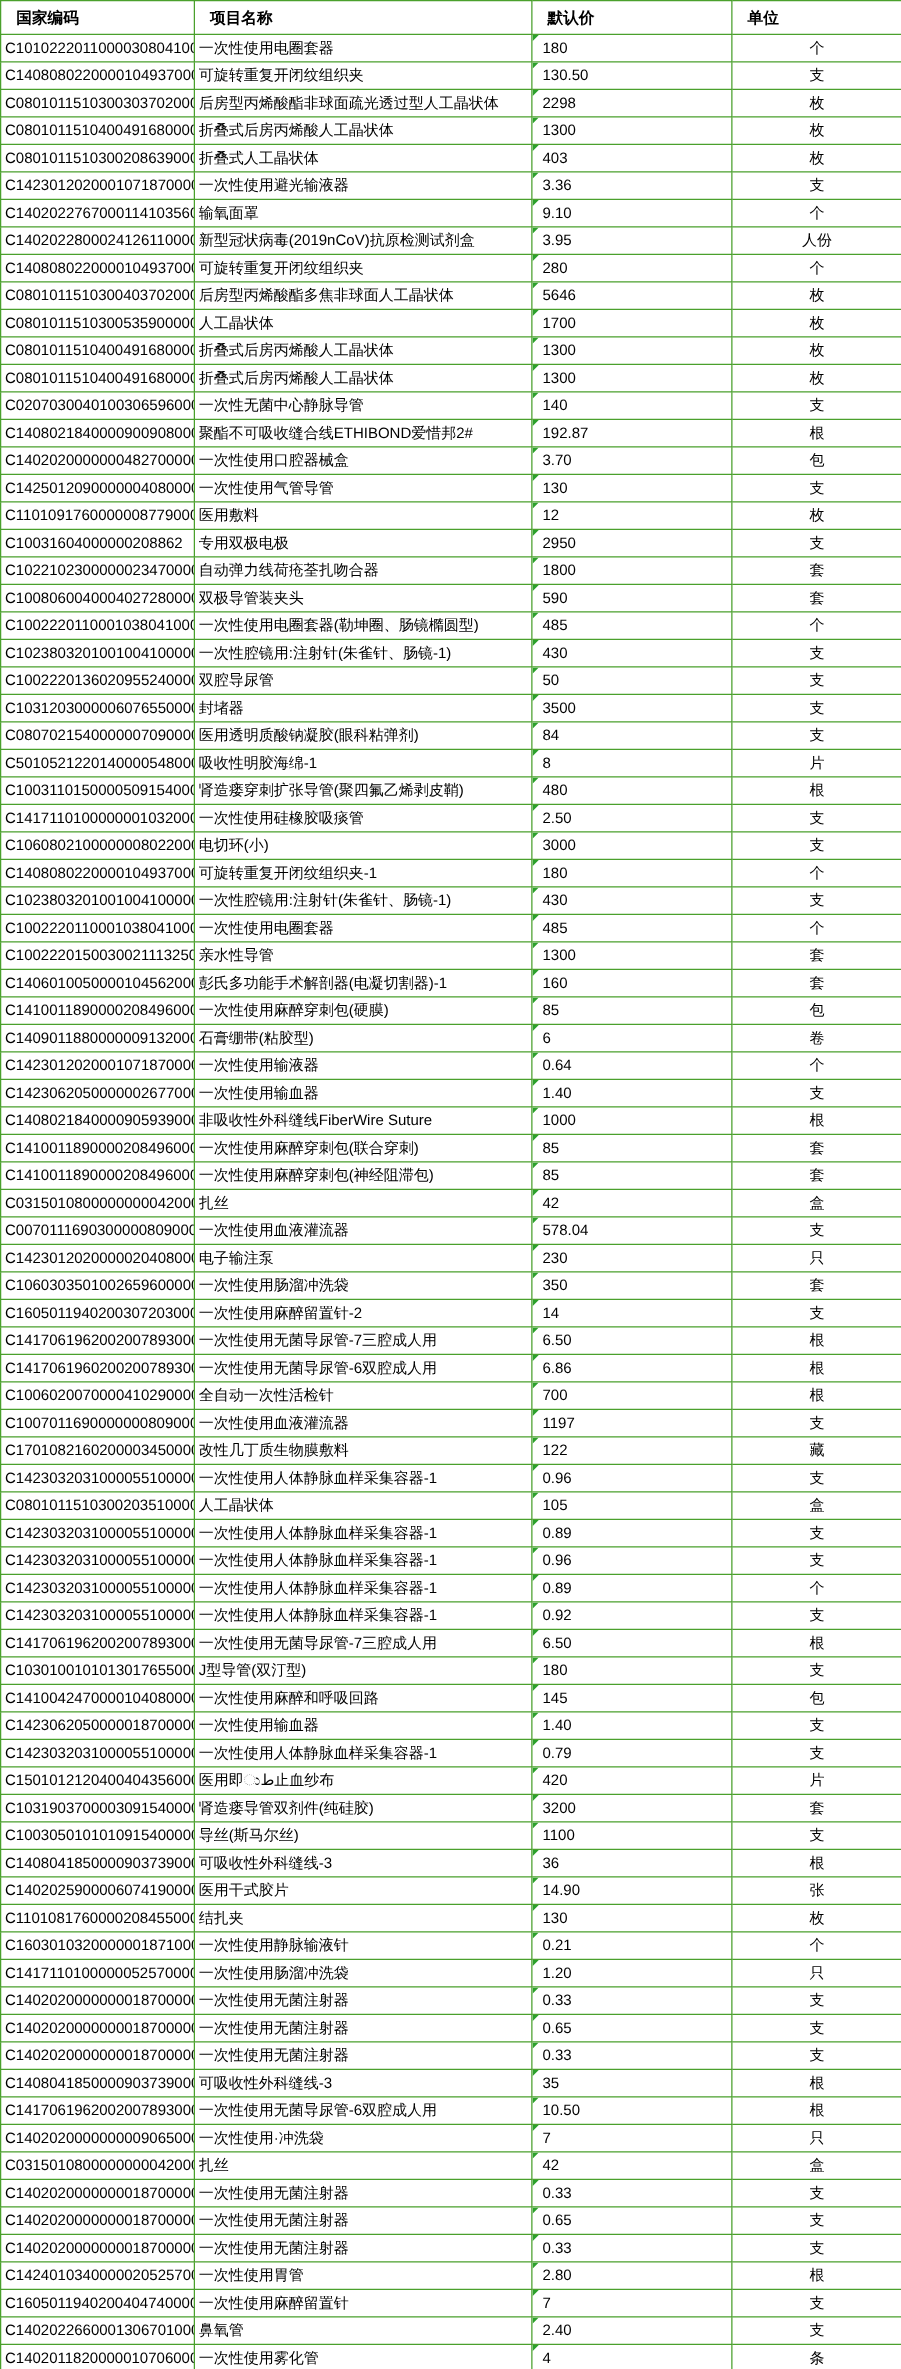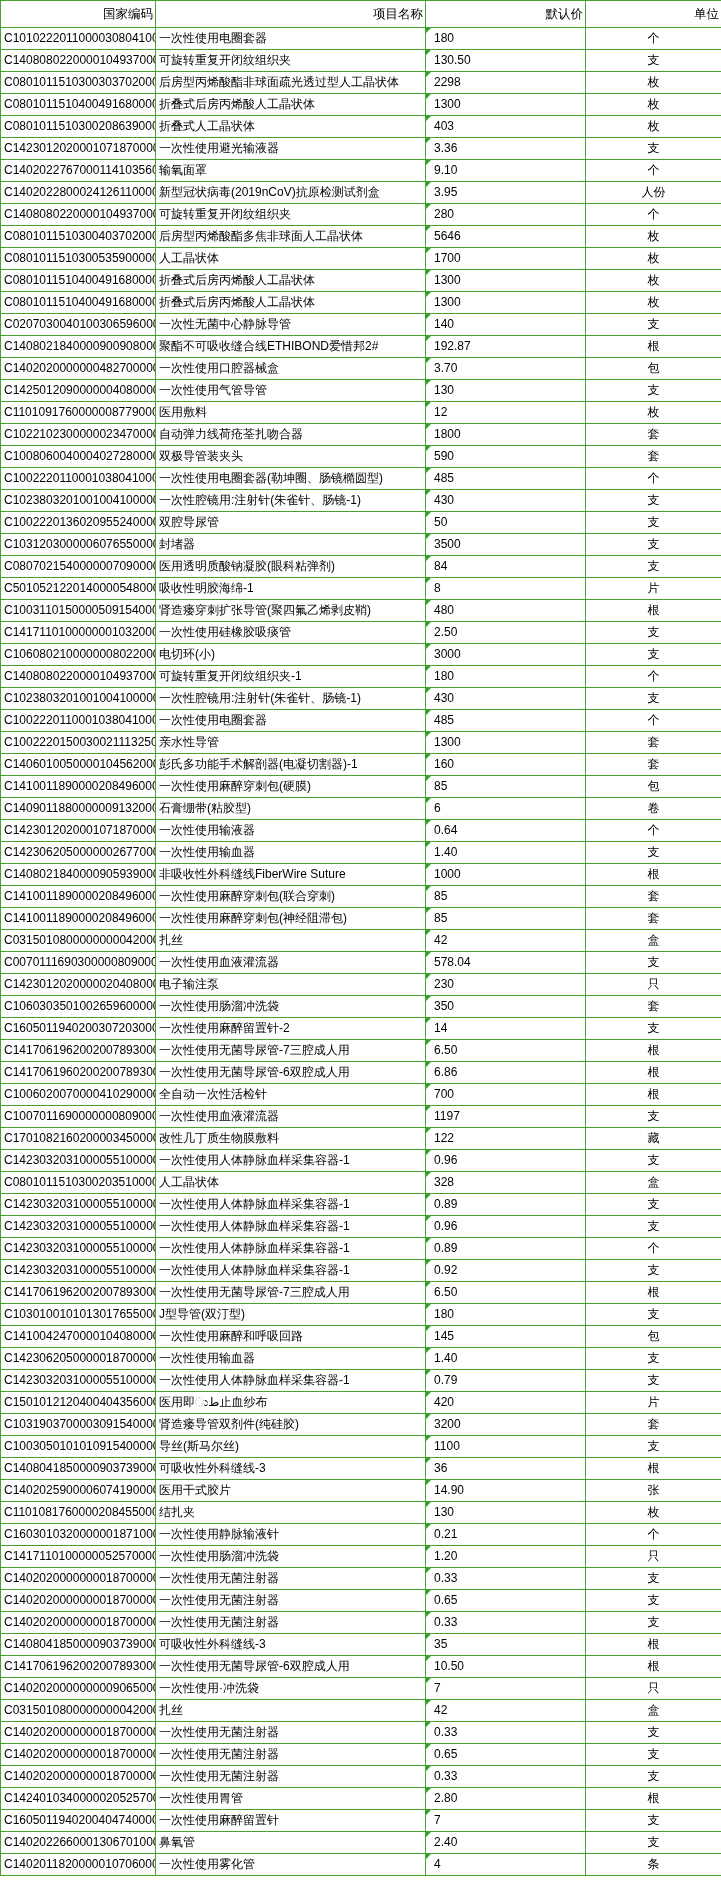--- a/index.html
+++ b/index.html
@@ -4,23 +4,23 @@
 <style>
   html,body{margin:0;padding:0;background:#ffffff;}
   body{font-family:"Liberation Sans","DejaVu Sans",sans-serif;font-size:12px;color:#000;}
   .sheet{width:721px;box-sizing:border-box;padding:0;}
   table{border-collapse:collapse;width:721px;table-layout:fixed;}
   col.c0{width:155px;}
   col.c1{width:270px;}
   col.c2{width:160px;}
   col.c3{width:136px;}
   thead th{
-    font-weight:normal;font-size:12.5px;text-align:right;
+    font-weight:bold;font-size:12.5px;text-align:left;
     border:1px solid #4aa02c;border-right:1px solid #4aa02c;
-    padding:3px 2px;height:20px;background:#fff;color:#000;
+    padding:3px 12px;height:20px;background:#fff;color:#000;
   }
   tbody td{
     border:1px solid #4aa02c;
     padding:1px 3px;height:19px;line-height:17px;font-size:12px;
     overflow:hidden;white-space:nowrap;vertical-align:middle;
   }
   td.code{text-align:left;}
   td.name{text-align:left;}
   td.price{text-align:left;position:relative;padding-left:8px;}
   td.unit{text-align:center;}
@@ -152,20 +152,26 @@
           <td class="price"><span class="mark"></span><span>130</span></td>
           <td class="unit">支</td>
         </tr>
         <tr>
           <td class="code">C11010917600000087790000003</td>
           <td class="name">医用敷料</td>
           <td class="price"><span class="mark"></span><span>12</span></td>
           <td class="unit">枚</td>
         </tr>
         <tr>
+          <td class="code">C10031604000000208862</td>
+          <td class="name">专用双极电极</td>
+          <td class="price"><span class="mark"></span><span>2950</span></td>
+          <td class="unit">支</td>
+        </tr>
+        <tr>
           <td class="code">C10221023000000234700000013</td>
           <td class="name">自动弹力线荷疮荃扎吻合器</td>
           <td class="price"><span class="mark"></span><span>1800</span></td>
           <td class="unit">套</td>
         </tr>
         <tr>
           <td class="code">C10080600400040272800000036</td>
           <td class="name">双极导管装夹头</td>
           <td class="price"><span class="mark"></span><span>590</span></td>
           <td class="unit">套</td>
@@ -358,21 +364,21 @@
         </tr>
         <tr>
           <td class="code">C14230320310000551000000211</td>
           <td class="name">一次性使用人体静脉血样采集容器-1</td>
           <td class="price"><span class="mark"></span><span>0.96</span></td>
           <td class="unit">支</td>
         </tr>
         <tr>
           <td class="code">C08010115103002035100000005</td>
           <td class="name">人工晶状体</td>
-          <td class="price"><span class="mark"></span><span>328</span></td>
+          <td class="price"><span class="mark"></span><span>105</span></td>
           <td class="unit">盒</td>
         </tr>
         <tr>
           <td class="code">C14230320310000551000000111</td>
           <td class="name">一次性使用人体静脉血样采集容器-1</td>
           <td class="price"><span class="mark"></span><span>0.89</span></td>
           <td class="unit">支</td>
         </tr>
         <tr>
           <td class="code">C14230320310000551000000141</td>

